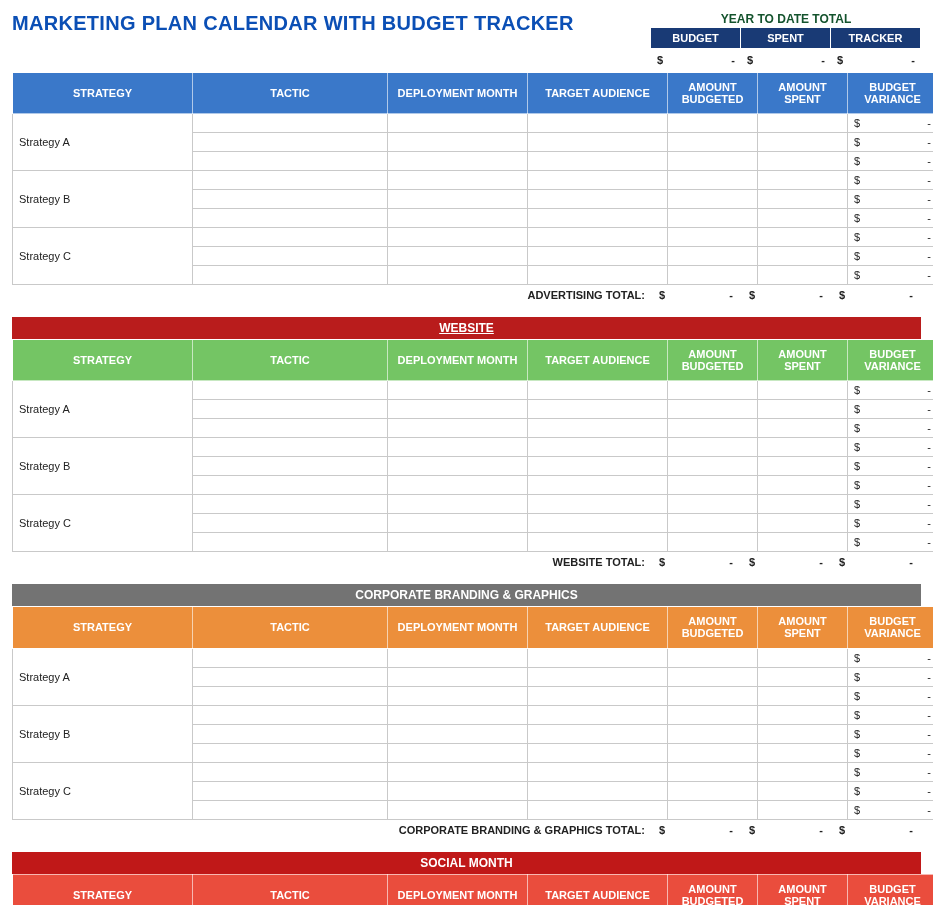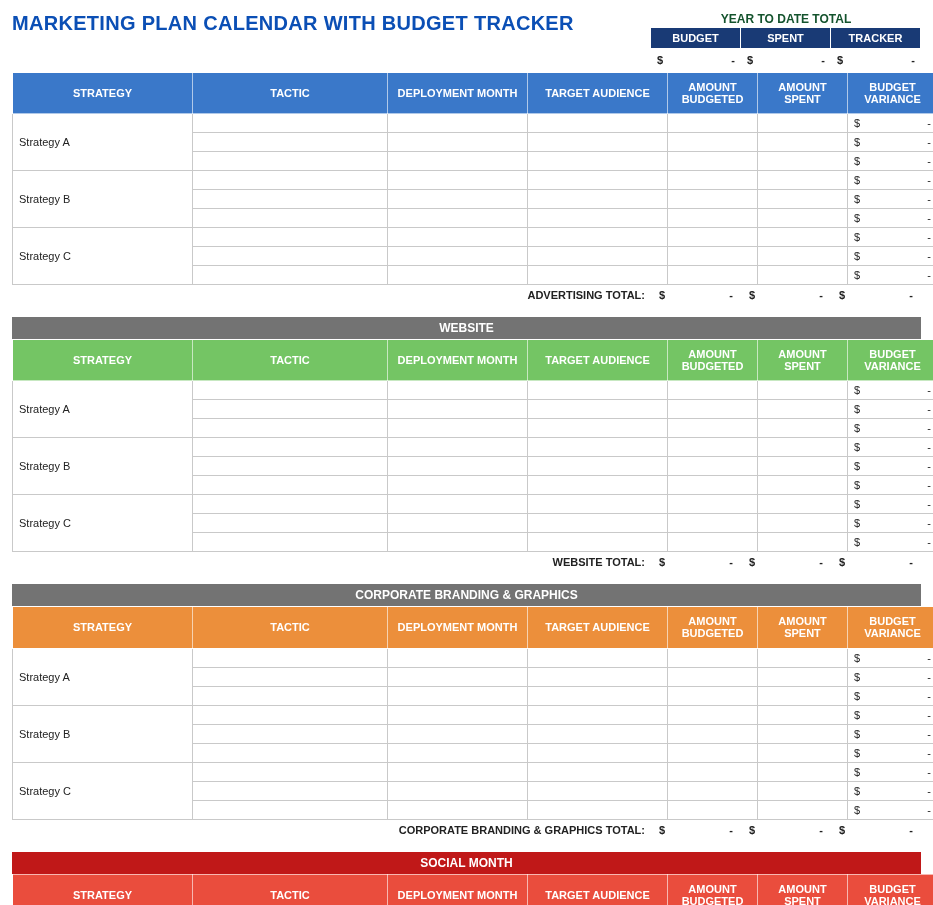--- a/index.html
+++ b/index.html
@@ -107,21 +107,21 @@
   }
   .section-total .cell {
     width: 90px;
     display: flex;
     justify-content: space-between;
     padding: 2px 8px;
   }
   
   .adv .section-title { background: #193a75; }
   .adv th             { background: #3a78c9; }
-  .web .section-title { background: #737373; }
+  .web .section-title { background: #b91c1c; text-decoration: underline; }
   .web th             { background: #74c564; }
   .brand .section-title { background: #737373; }
   .brand th             { background: #ec8f3b; }
   .social .section-title { background: #c01818; }
   .social th             { background: #ea4d3d; }
 </style>
 </head>
 <body>
 
 <div class="header-row">

